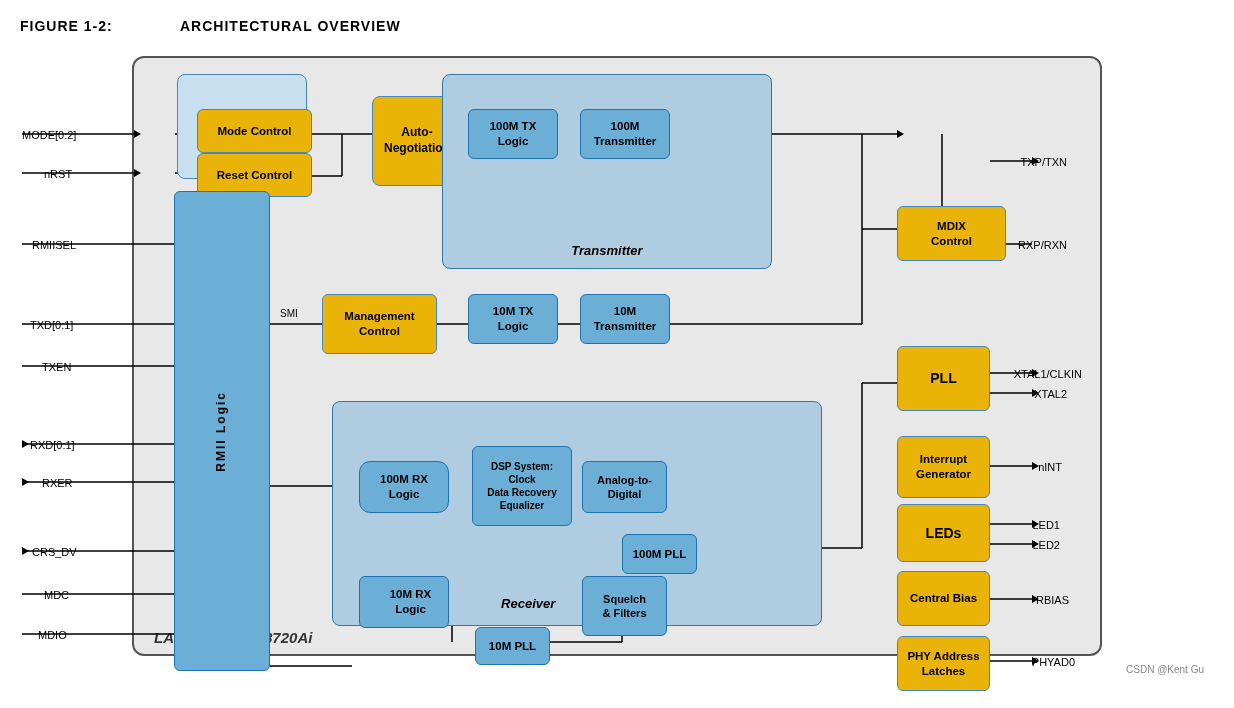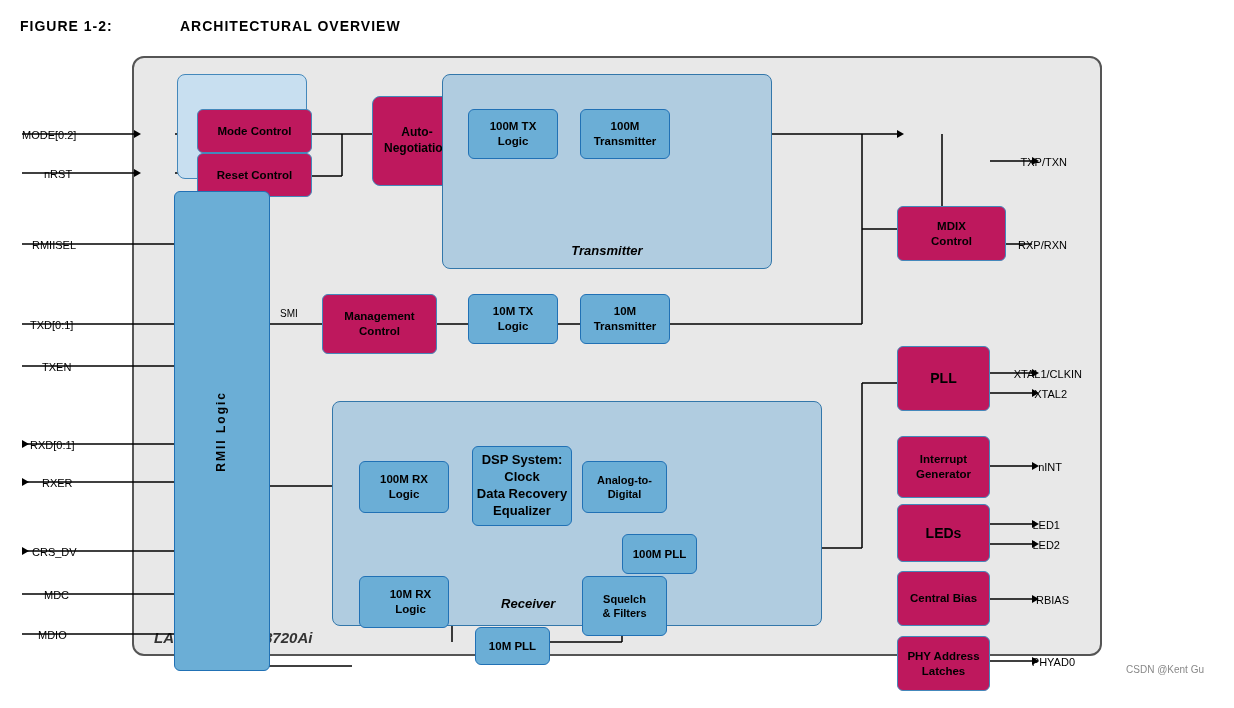--- a/index.html
+++ b/index.html
@@ -60,21 +60,21 @@
       left: 20px;
       font-style: italic;
       font-weight: bold;
       font-size: 15px;
       color: #333;
     }
 
     
     .block {
       position: absolute;
-      background: #be185d;
+      background: #eab308;
       border: 1.5px solid #4488bb;
       border-radius: 6px;
       display: flex;
       align-items: center;
       justify-content: center;
       text-align: center;
       font-size: 11.5px;
       font-weight: bold;
       color: #000;
       line-height: 1.3;
@@ -421,25 +421,25 @@
     </div>
 
     <div class="block" style="left:875px;top:590px;width:93px;height:55px;">
       <span>PHY Address<br>Latches</span>
     </div>
 
     <div class="receiver-group">
       <span class="receiver-label">Receiver</span>
     </div>
 
-    <div class="block dark-blue" style="left:337px;top:415px;width:90px;height:52px;">
+    <div class="block dark-blue" style="left:337px;top:415px;width:90px;height:52px;border-radius:11px;">
       <span>100M RX<br>Logic</span>
     </div>
 
-    <div class="block dark-blue" style="left:450px;top:400px;width:100px;height:80px;font-size:13px;">
+    <div class="block dark-blue" style="left:450px;top:400px;width:100px;height:80px;font-size:10px;">
       <span>DSP System:<br>Clock<br>Data Recovery<br>Equalizer</span>
     </div>
 
     <div class="block dark-blue" style="left:560px;top:415px;width:85px;height:52px;font-size:11px;">
       <span>Analog-to-<br>Digital</span>
     </div>
 
     <div class="block dark-blue" style="left:600px;top:488px;width:75px;height:40px;">
       <span>100M PLL</span>
     </div>

